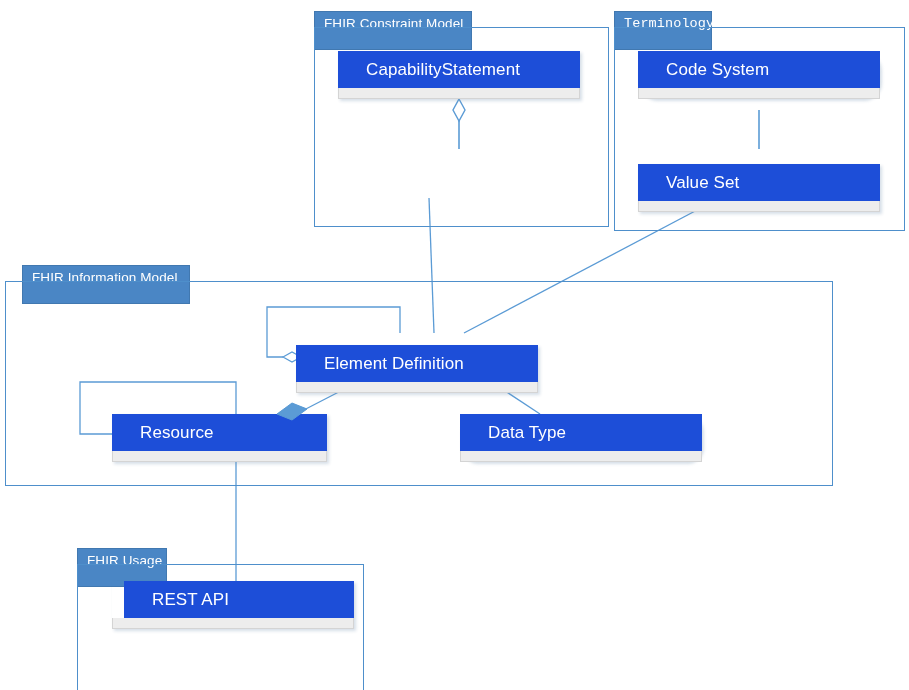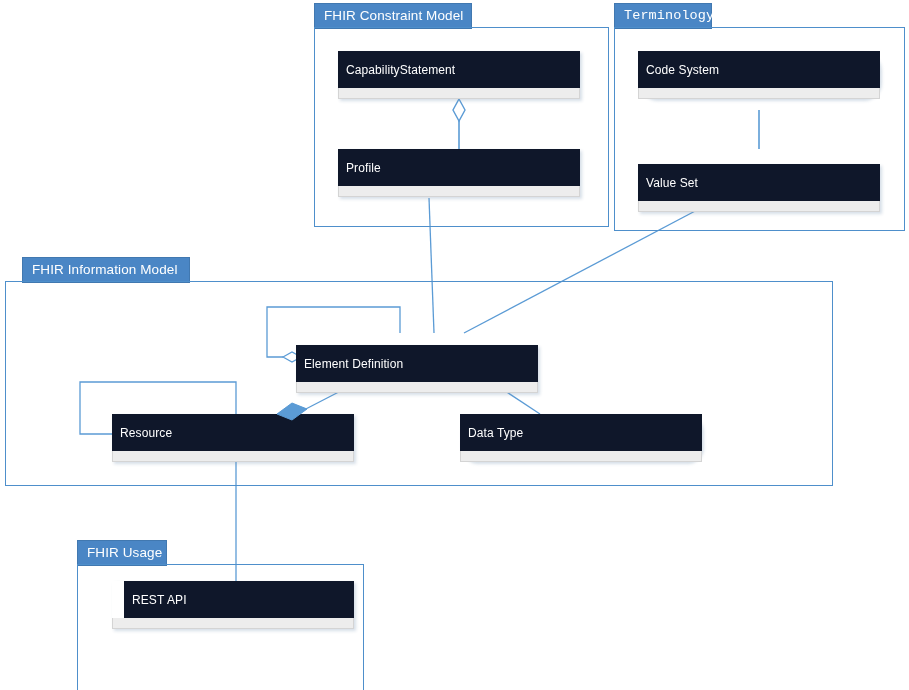--- a/index.html
+++ b/index.html
@@ -33,22 +33,22 @@
   }
 
   
   .package {
     position: absolute;
     z-index: 2;
   }
   .package-tab {
     position: absolute;
     left: 0;
-    top: 0;
-    height: 26px;
+    top: 8px;
+    height: 39px;
     background: #4A86C5;
     border: 1px solid #4178B0;
     box-sizing: border-box;
     color: #ffffff;
     font-size: 13.5px;
     line-height: 23px;
     padding: 0 10px 0 9px;
     white-space: nowrap;
     letter-spacing: 0.1px;
   }
@@ -61,25 +61,25 @@
   }
 
   
   .klass {
     position: absolute;
     z-index: 3;
     box-sizing: border-box;
     box-shadow: 2px 2px 3px rgba(120, 150, 180, 0.30);
   }
   .klass-title {
-    background: #0f172a;
+    background: #1d4ed8;
     color: #ffffff;
-    font-size: 12px;
+    font-size: 17px;
     box-sizing: border-box;
-    padding-left: 8px;
+    padding-left: 28px;
     display: flex;
     align-items: center;
     white-space: nowrap;
     letter-spacing: 0.1px;
   }
   .klass-compartment {
     background: #EDEDED;
     border: 1px solid #D4D4D4;
     border-top: none;
     box-sizing: border-box;
@@ -151,41 +151,37 @@
   <div class="package" style="left:77px; top:508px; width:287px; height:176px;margin-top:32px;">
     <div class="package-tab" style="width:90px;">FHIR Usage</div>
     <div class="package-body" style="top:24px; width:287px; height:152px;"></div>
   </div>
 
   <div class="klass" style="left:338px; top:51px; width:242px;">
     <div class="klass-title" style="height:37px;">CapabilityStatement</div>
     <div class="klass-compartment"></div>
   </div>
 
-  <div class="klass" style="left:338px; top:149px; width:242px;">
-    <div class="klass-title" style="height:37px;">Profile</div>
-    <div class="klass-compartment"></div>
-  </div>
 
   <div class="klass" style="left:638px; top:51px; width:242px;border-radius:18px;">
     <div class="klass-title" style="height:37px;">Code System</div>
     <div class="klass-compartment"></div>
   </div>
 
   <div class="klass" style="left:638px; top:164px; width:242px;">
     <div class="klass-title" style="height:37px;">Value Set</div>
     <div class="klass-compartment"></div>
   </div>
 
   <div class="klass" style="left:296px; top:333px; width:242px;margin-top:12px;">
     <div class="klass-title" style="height:37px;">Element Definition</div>
     <div class="klass-compartment"></div>
   </div>
 
-  <div class="klass" style="left:112px; top:414px; width:242px;">
+  <div class="klass" style="left:112px; top:414px; width:215px;">
     <div class="klass-title" style="height:37px;">Resource</div>
     <div class="klass-compartment"></div>
   </div>
 
   <div class="klass" style="left:460px; top:414px; width:242px;border-radius:16px;">
     <div class="klass-title" style="height:37px;">Data Type</div>
     <div class="klass-compartment"></div>
   </div>
 
   <div class="klass" style="left:112px; top:581px; width:242px;">

